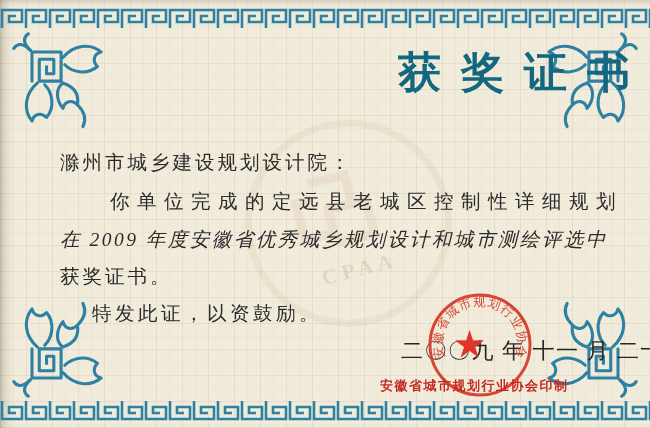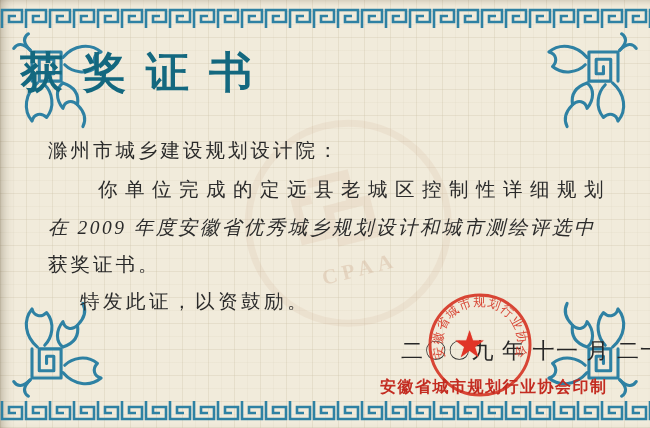--- a/index.html
+++ b/index.html
@@ -18,32 +18,32 @@
   .abs{position:absolute;}
   svg.band{left:0; width:650px; height:22px;}
   .band-top{top:7px;}
   .band-bottom{top:400px; transform:scaleY(-1);}
   svg.corner{width:100px; height:100px;}
   .c-tl{left:12px; top:32px;}
   .c-tr{left:538px; top:32px; transform:scaleX(-1);}
   .c-bl{left:12px; top:298px; transform:scaleY(-1);}
   .c-br{left:538px; top:298px; transform:scale(-1,-1);}
   .title{
-    left:0; right:0; top:44px; margin:0; text-align:left;
+    left:0; right:0; top:44px; margin:0; text-align:right;
     font-size:43px; font-weight:700; color:#13687f;
     letter-spacing:20px; text-indent:20px;
   }
-  .bodyline{margin:4px; font-size:19.5px; line-height:26px; white-space:nowrap;}
+  .bodyline{margin:16px; font-size:19.5px; line-height:26px; white-space:nowrap;}
   .recipient{left:44px; top:134px; letter-spacing:3px;}
   .l1{left:94px;  top:174px; letter-spacing:7.5px;font-family:Liberation Mono, monospace;}
   .l2{left:44px;  top:211px; letter-spacing:2.5px;font-style:italic;}
   .l3{left:44px;  top:248px; letter-spacing:3px;}
   .l4{left:76px;  top:285px; letter-spacing:3.5px;}
   .date{left:364px; top:336px; font-size:22px; letter-spacing:1.5px; white-space:nowrap; color:#262626;margin-left:37px;}
-  .issuer{left:380px; top:377px; font-size:16px; font-weight:700; letter-spacing:1.5px; color:#c32b20; white-space:nowrap;}
+  .issuer{left:380px; top:377px; font-size:13px; font-weight:700; letter-spacing:1.5px; color:#c32b20; white-space:nowrap;}
   .wm{left:225px; top:105px; opacity:.30; pointer-events:none;}
   .seal{left:424px; top:289px; width:112px; height:112px; opacity:.92;}
   .star{
     left:453px; top:326px; font-size:37px; line-height:37px; color:#e03427;
     font-family:"DejaVu Sans",sans-serif; text-shadow:0 0 1px rgba(224,52,39,.6);
   }
   .hiddendefs{position:absolute; width:0; height:0; overflow:hidden;}
 </style>
 </head>
 <body>

